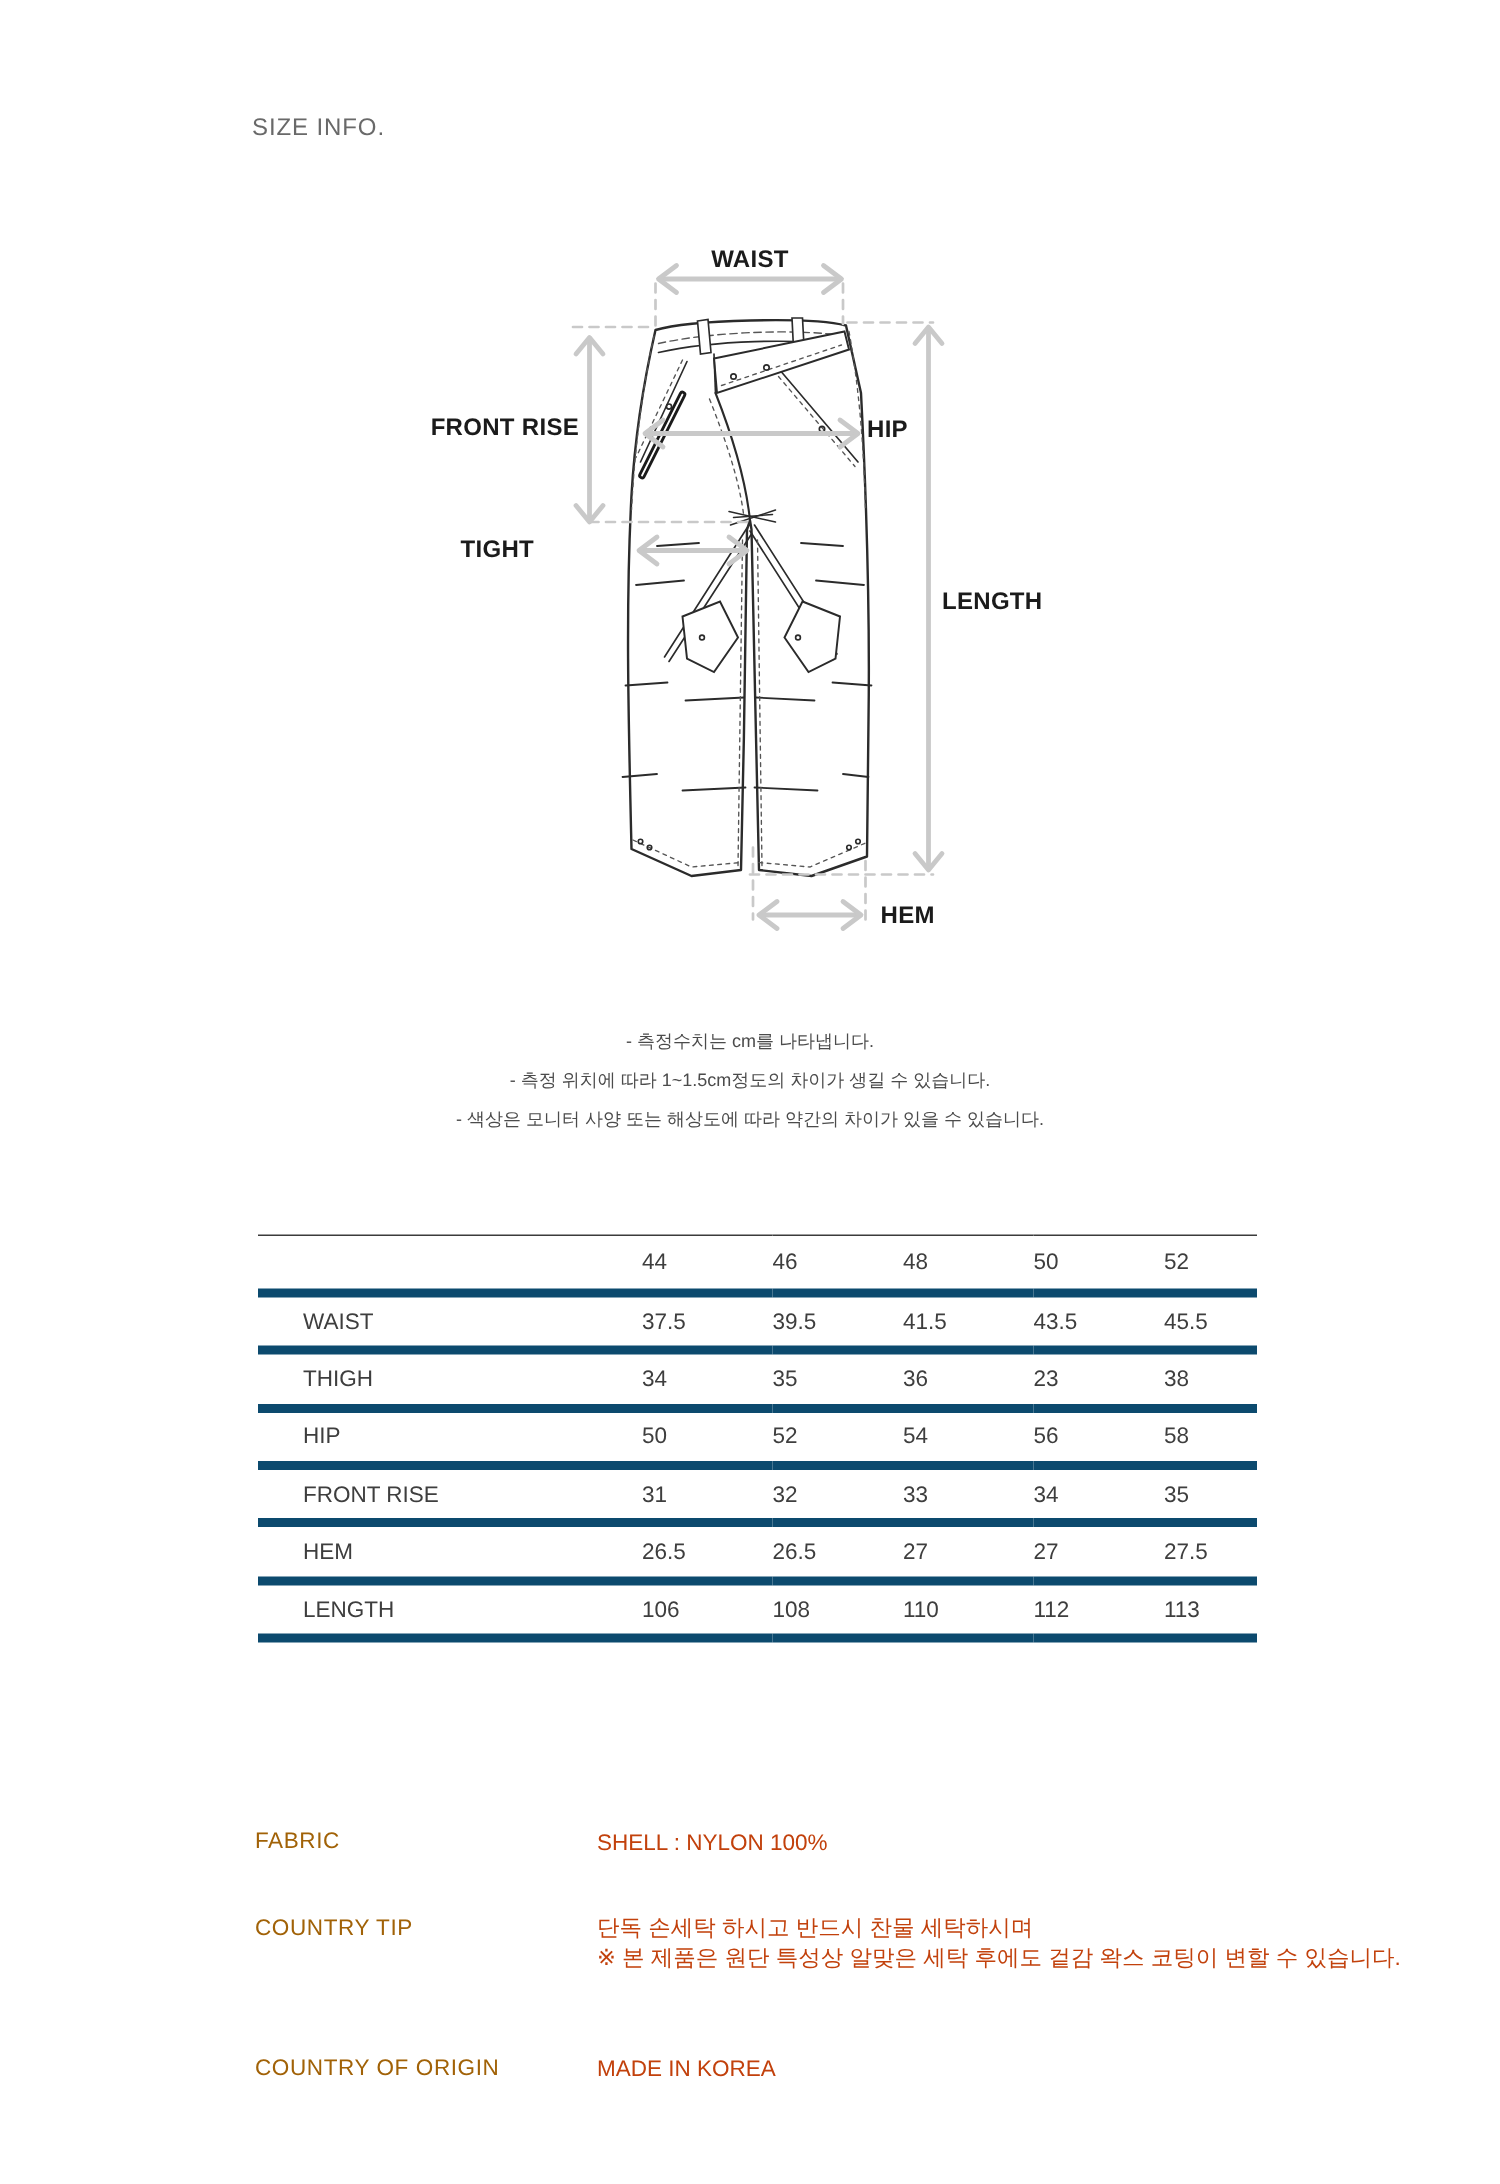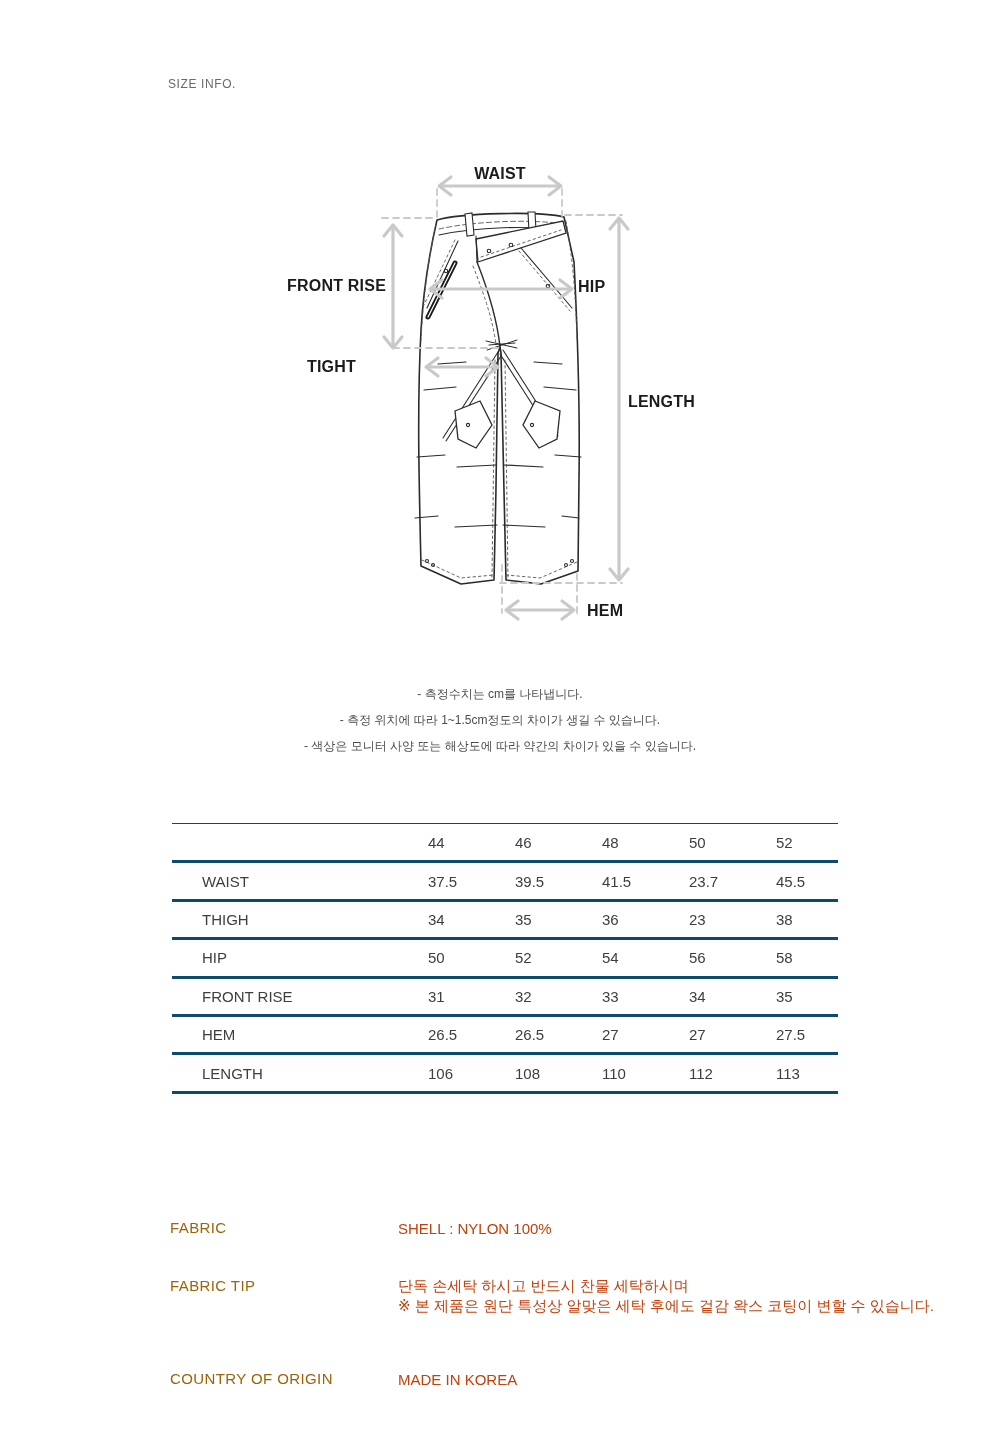--- a/index.html
+++ b/index.html
@@ -7,21 +7,21 @@
   body {
     position:relative;
     width:1000px; height:1456px;
     font-family:"Liberation Sans","DejaVu Sans",sans-serif;
     color:#4d4d4d;
     overflow:hidden;
   }
 
   .page-title {
     position:absolute; left:168px; top:77px;
-    font-size:12px; letter-spacing:0.6px; color:#696969;
+    font-size:16px; letter-spacing:0.6px; color:#696969;
   }
 
   
   .diagram { position:absolute; left:270px; top:150px; width:450px; height:490px; }
   .diagram svg { position:absolute; left:0; top:0; }
   .dim-label {
     position:absolute; font-weight:bold; font-size:16px; color:#1b1b1b;
     letter-spacing:0.2px; white-space:nowrap;
   }
   .lab-waist  { left:160px; top:15px;  width:140px; text-align:center; }
@@ -38,21 +38,21 @@
   }
 
   
   .size-table {
     position:absolute; left:172px; top:823px; width:666px;
     border-collapse:collapse; table-layout:fixed;
     font-size:15px; color:#3e3e3e;
     border-top:1px solid #3b3b3b;
   }
   .size-table tr { height:38.4px; }
-  .size-table td { border-bottom:3px solid #0c4a6e; vertical-align:middle; }
+  .size-table td { border-bottom:6px solid #0c4a6e; vertical-align:middle; }
   .size-table td.lbl { padding-left:30px; text-align:left; }
   .size-table td.val { text-align:left; }
 
   
   .detail-label {
     position:absolute; left:170px; font-size:15px; color:#a16207; letter-spacing:0.4px;
   }
   .detail-value {
     position:absolute; left:398px; font-size:15px; color:#c2410c; line-height:20px;
   }
@@ -210,21 +210,21 @@
     <td class="val">46</td>
     <td class="val">48</td>
     <td class="val">50</td>
     <td class="val">52</td>
   </tr>
   <tr>
     <td class="lbl">WAIST</td>
     <td class="val">37.5</td>
     <td class="val">39.5</td>
     <td class="val">41.5</td>
-    <td class="val">23.7</td>
+    <td class="val">43.5</td>
     <td class="val">45.5</td>
   </tr>
   <tr>
     <td class="lbl">THIGH</td>
     <td class="val">34</td>
     <td class="val">35</td>
     <td class="val">36</td>
     <td class="val">23</td>
     <td class="val">38</td>
   </tr>
@@ -259,20 +259,20 @@
     <td class="val">110</td>
     <td class="val">112</td>
     <td class="val">113</td>
   </tr>
 </tbody>
   </table>
 
 <div class="detail-label" style="top:1219px">FABRIC</div>
 <div class="detail-value" style="top:1219px">SHELL : NYLON 100%</div>
 
-<div class="detail-label" style="top:1277px">FABRIC TIP</div>
+<div class="detail-label" style="top:1277px">COUNTRY TIP</div>
 <div class="detail-value" style="top:1276px">
   <div>단독 손세탁 하시고 반드시 찬물 세탁하시며</div>
   <div>※ 본 제품은 원단 특성상 알맞은 세탁 후에도 겉감 왁스 코팅이 변할 수 있습니다.</div>
 </div>
 
 <div class="detail-label" style="top:1370px">COUNTRY OF ORIGIN</div>
 <div class="detail-value" style="top:1370px">MADE IN KOREA</div>
 
 </body></html>

